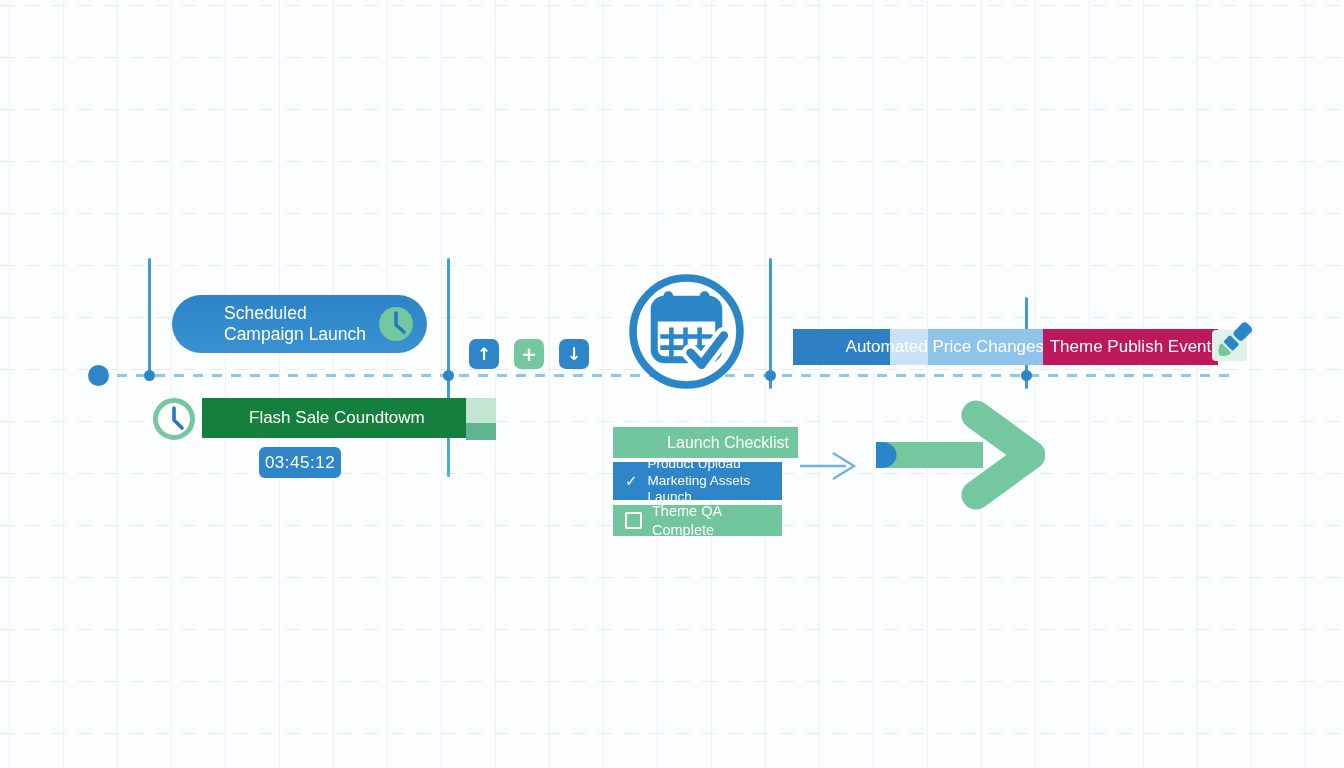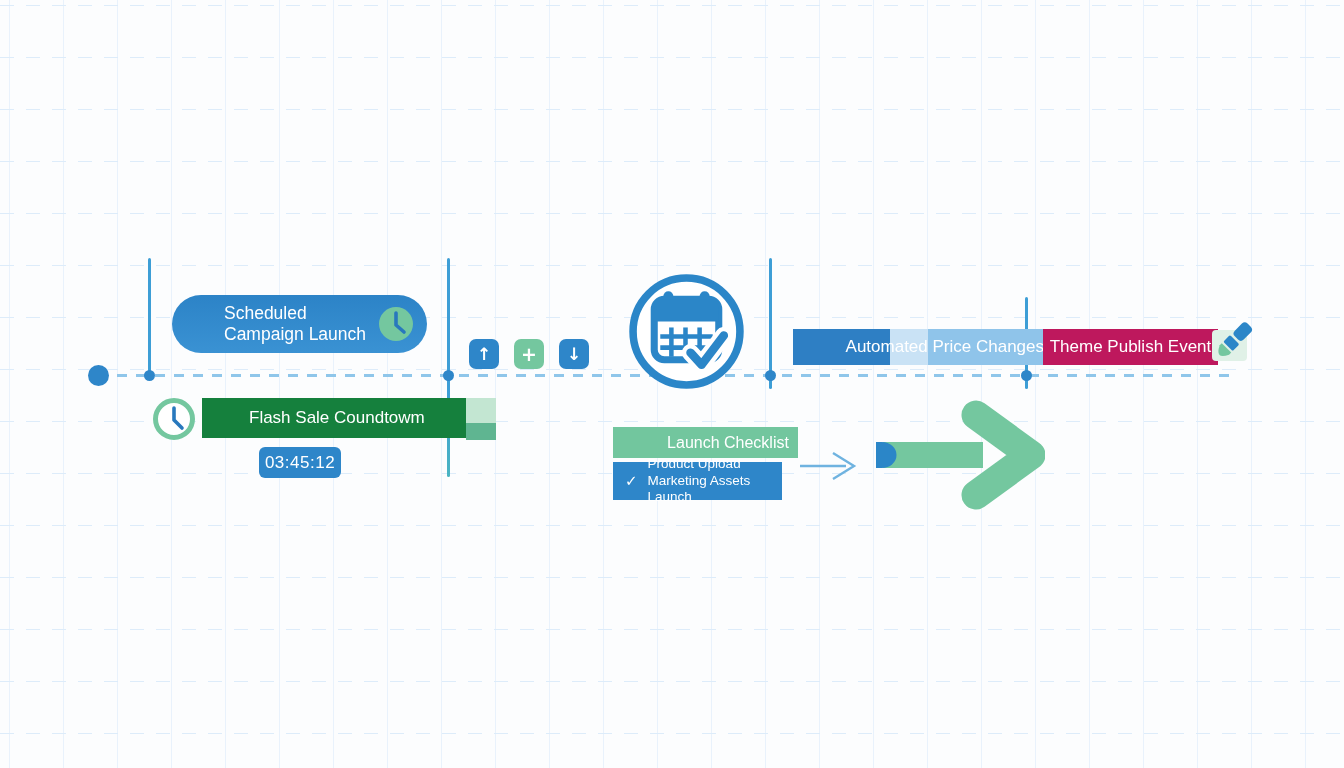--- a/index.html
+++ b/index.html
@@ -170,20 +170,24 @@
   </span>
 
   <div class="cl-header">Launch Checklist</div>
   <div class="cl-item i1">
     <span class="cl-check">✓</span>
     <span class="cl-text">
       <span>Product Upload</span><br>
       <span>Marketing Assets Launch</span>
     </span>
   </div>
+  <div class="cl-item i2">
+    <span class="cl-box"></span>
+    <span class="cl-text single">Theme QA Complete</span>
+  </div>
 
   <div class="price-bar">
     <span>Automated Price Changes</span>
   </div>
 
   <div class="theme-bar">
     <span>Theme Publish Event</span>
   </div>
   <span class="brush-wrap">
     <svg width="44" height="44" viewBox="0 0 44 44">

